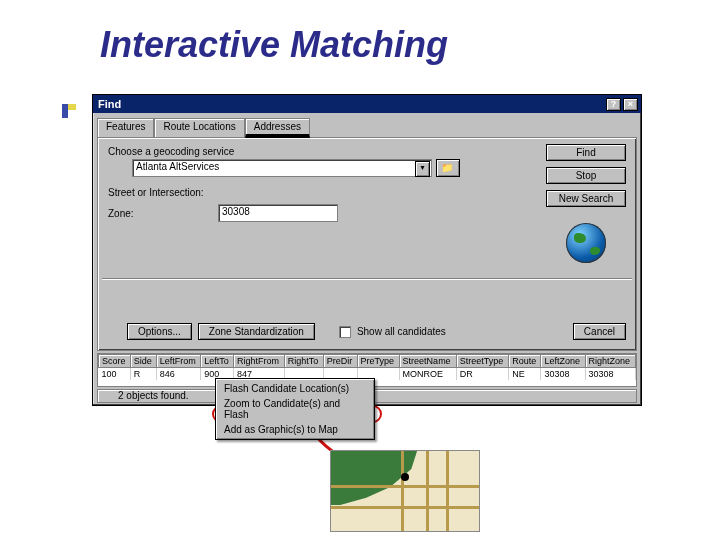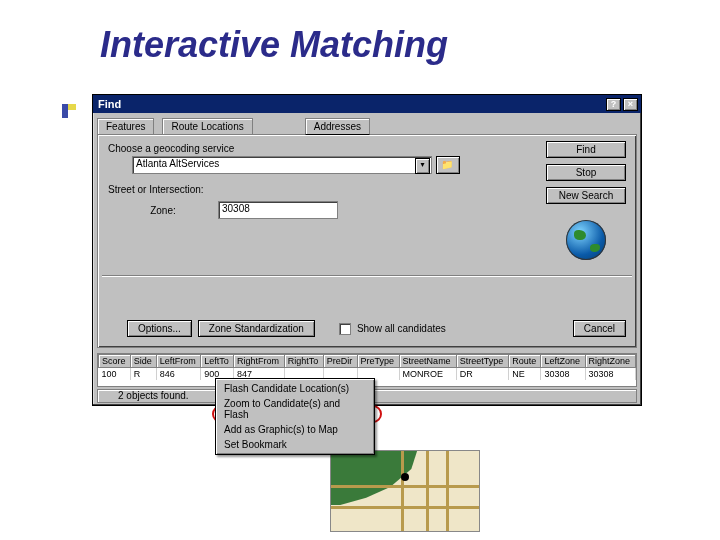--- a/index.html
+++ b/index.html
@@ -66,38 +66,37 @@
     text-align: center;
     cursor: pointer;
     font-family: Arial, sans-serif;
   }
   .outer-frame {
     position: absolute;
     left: 4px; right: 4px; top: 22px; height: 232px;
   }
   .tabs {
     display: flex;
-    gap: 8px;
+    gap: 0;
   }
   .tab {
     padding: 2px 8px;
     background: #c0c0c0;
     border: 1px solid #808080;
     border-bottom: none;
     box-shadow: inset 1px 1px 0 #fff;
     position: relative;
     top: 1px;
     cursor: pointer;
     font-size: 10px;
   }
   .tab.active {
     background: #c0c0c0;
-    border-bottom: 1px solid #000000;
+    border-bottom: 4px solid #000000;
     z-index: 2;
-    margin-left: 44px;
   }
   .tabpanel {
     border: 1px solid #808080;
     box-shadow: inset 1px 1px 0 #fff, inset -1px -1px 0 #404040;
     height: 214px;
     background: #c0c0c0;
     padding: 8px 10px;
     position: relative;
   }
   .lbl { font-size: 10px; }
@@ -288,21 +287,21 @@
         <div class="win-btn small" style="margin-left:4px;width:24px;">
           <span>📁</span>
         </div>
       </div>
 
       <div class="row" style="margin-top:10px;">
         <div class="lbl" style="width:110px;">Street or Intersection:</div>
       </div>
 
       <div class="row" style="margin-top:6px;">
-        <div class="lbl" style="width:110px;text-align:center;">Zone:</div>
+        <div class="lbl" style="width:110px;">Zone:</div>
         <div class="win-input" style="width:120px;">
           <span>30308</span>
         </div>
       </div>
 
       <div class="hr" style="top:140px;"></div>
 
       <div class="bottom-row">
         <div class="win-btn">Options...</div>
         <div class="win-btn">Zone Standardization</div>
@@ -354,21 +353,20 @@
     </table>
   </div>
 
   <div class="statusbar">2 objects found.</div>
 </div>
 
 <div class="context-menu">
   <div class="mi">Flash Candidate Location(s)</div>
   <div class="mi">Zoom to Candidate(s) and Flash</div>
   <div class="mi">Add as Graphic(s) to Map</div>
-  <div class="mi">Set Bookmark</div>
 </div>
 
 <div class="red-ring" style="left:212px; top:405px; width:170px; height:18px;"></div>
 
 <svg class="arrow-svg" style="left:300px; top:410px; width:140px; height:80px;">
   <path d="M5 10 C 30 55, 80 65, 110 62" stroke="#d01010" stroke-width="3" fill="none"></path>
   <polygon points="110,62 100,54 102,70" fill="#d01010"></polygon>
 </svg>
 
 <div class="mapthumb">

